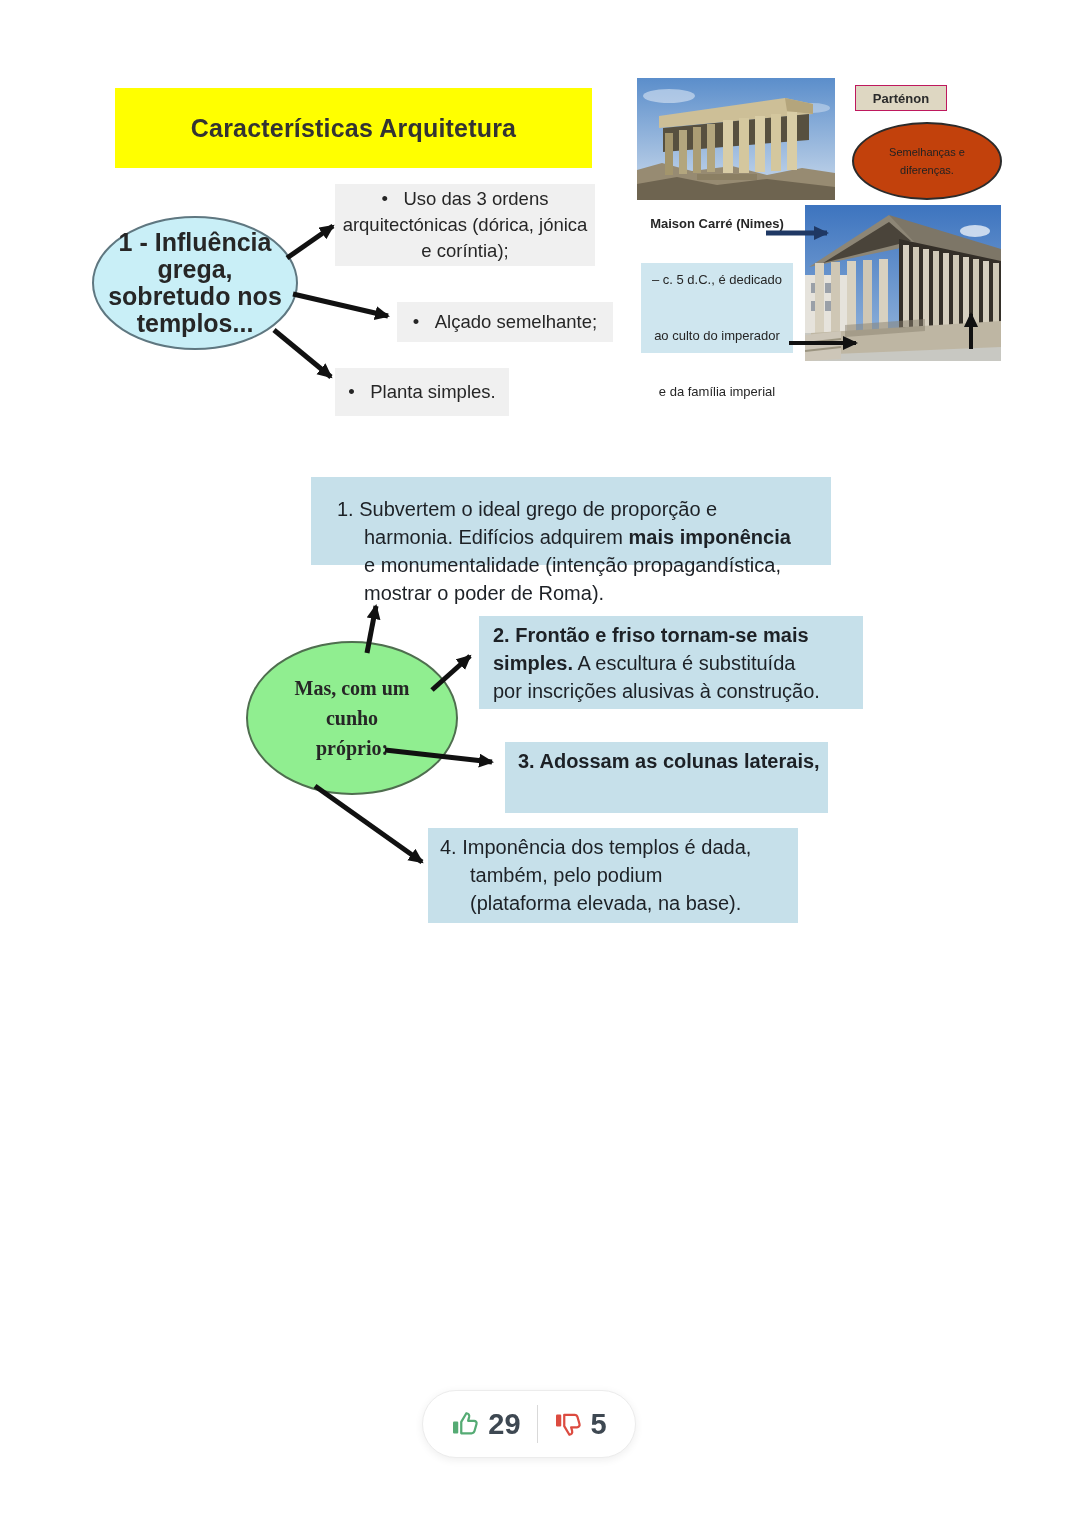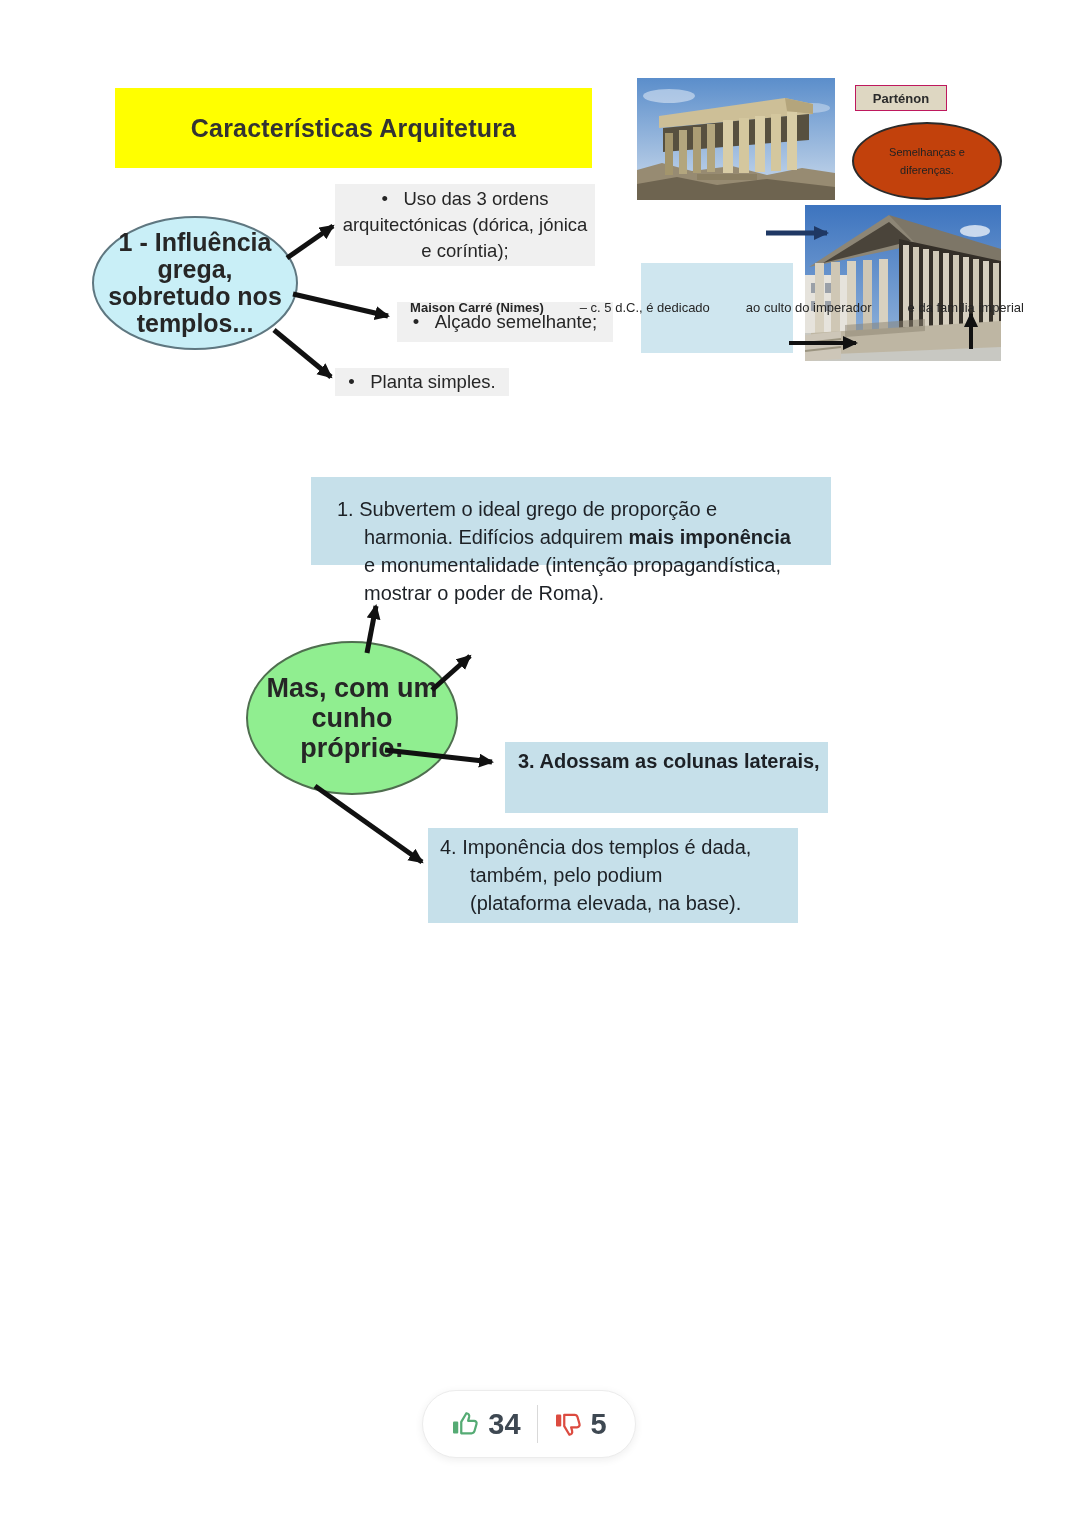--- a/index.html
+++ b/index.html
@@ -10,43 +10,43 @@
   .title-box{position:absolute;left:115px;top:88px;width:477px;height:80px;background:#ffff00;
              display:flex;align-items:center;justify-content:center;}
   .title-box span{font-size:25px;font-weight:700;color:#333;letter-spacing:.2px;}
 
   
   .ellipse{position:absolute;border-radius:50%;display:flex;flex-direction:column;
            align-items:center;justify-content:center;text-align:center;font-weight:700;}
   .node-cyan{left:92px;top:216px;width:202px;height:130px;background:#c9eff7;
              border:2px solid #5f7780;font-size:25px;line-height:27px;}
   .node-green{left:246px;top:641px;width:208px;height:150px;background:#90ee90;
-              border:2px solid #4f6e4f;font-size:27px;line-height:30px;}
+              border:2px solid #4f6e4f;font-size:20px;line-height:30px;font-family:Liberation Serif, serif;}
 
   
   .graybox{position:absolute;background:#f0f0f0;display:flex;flex-direction:column;
            align-items:center;justify-content:center;font-size:18.5px;line-height:26px;
            text-align:center;white-space:nowrap;}
   .gb1{left:335px;top:184px;width:260px;height:82px;}
   .gb2{left:397px;top:302px;width:216px;height:40px;}
-  .gb3{left:335px;top:368px;width:174px;height:28px;}
+  .gb3{left:335px;top:368px;width:174px;height:48px;}
 
   
   .photo{position:absolute;}
   .parthenon{left:637px;top:78px;width:198px;height:122px;}
   .maison{left:805px;top:205px;width:196px;height:156px;}
 
   .tan-label{position:absolute;left:855px;top:85px;width:90px;height:24px;background:#ded7c2;
              border:1px solid #be185d;display:flex;align-items:center;justify-content:center;
              font-size:13px;font-weight:700;color:#2b2b2b;}
   .oval{position:absolute;left:852px;top:122px;width:146px;height:74px;background:#c2410c;
         border:2px solid #2b2b2b;border-radius:50%;display:flex;flex-direction:column;
         align-items:center;justify-content:center;font-size:11px;line-height:18px;color:#222;}
   .caption-box{position:absolute;left:641px;top:263px;width:152px;height:90px;background:#cfe6ef;
-               display:flex;flex-direction:row;align-items:center;justify-content:center;
+               display:flex;flex-direction:column;align-items:center;justify-content:center;
                font-size:13px;line-height:20px;text-align:center;white-space:nowrap;gap:36px;}
   .caption-box .b{font-weight:700;}
 
   
   .bluebox{position:absolute;background:#c6e0ea;font-size:20px;color:#1d2126;}
   .bluebox .ln{line-height:28px;white-space:nowrap;}
   .bb1{left:311px;top:477px;width:520px;height:88px;padding:12px;box-sizing:border-box;}
   .bb1 .inner{padding:6px 8px 0 14px;}
   .bb1 .ind{padding-left:27px;}
   .bb2{left:479px;top:616px;width:384px;height:93px;box-sizing:border-box;}
@@ -195,20 +195,27 @@
       <div class="ln ind">mostrar o poder de Roma).</div>
     </div>
   </div>
 
   <div class="ellipse node-green">
     <div>Mas, com um</div>
     <div>cunho</div>
     <div>próprio:</div>
   </div>
 
+  <div class="bluebox bb2">
+    <div class="inner">
+      <div class="ln"><strong>2. Frontão e friso tornam-se mais</strong></div>
+      <div class="ln"><strong>simples.</strong><span> A escultura é substituída</span></div>
+      <div class="ln">por inscrições alusivas à construção.</div>
+    </div>
+  </div>
 
   <div class="bluebox bb3">
     <div class="inner">
       <div class="ln"><strong>3. Adossam as colunas laterais,</strong></div>
     </div>
   </div>
 
   <div class="bluebox bb4">
     <div class="inner">
       <div class="ln">4. Imponência dos templos é dada,</div>
@@ -241,21 +248,21 @@
     </g>
     <line x1="766" y1="233" x2="827" y2="233" stroke="#1f3864" stroke-width="5" marker-end="url(#mN)"></line>
   </svg>
 
   <div class="vote-pill">
     <button class="vote like">
       <svg width="30" height="30" viewBox="0 0 24 24">
         <rect x="1.6" y="10" width="4.2" height="9.6" rx="0.9" fill="currentColor"></rect>
         <path d="M8.2 19.4 V10.3 L12.3 3.4 c1.6 0.1 2.6 1.2 2.2 3 l-0.8 3 h4.7 c1.4 0 2.4 1.3 2 2.6 l-1.6 5.6 c-0.3 1-1.2 1.8-2.3 1.8 z" fill="none" stroke="currentColor" stroke-width="1.8" stroke-linejoin="round"></path>
       </svg>
-      <span class="count">34</span>
+      <span class="count">29</span>
     </button>
     <div class="vdiv"></div>
     <button class="vote dislike">
       <svg width="30" height="30" viewBox="0 0 24 24">
         <g transform="scale(1,-1) translate(0,-24)">
           <rect x="1.6" y="10" width="4.2" height="9.6" rx="0.9" fill="currentColor"></rect>
           <path d="M8.2 19.4 V10.3 L12.3 3.4 c1.6 0.1 2.6 1.2 2.2 3 l-0.8 3 h4.7 c1.4 0 2.4 1.3 2 2.6 l-1.6 5.6 c-0.3 1-1.2 1.8-2.3 1.8 z" fill="none" stroke="currentColor" stroke-width="1.8" stroke-linejoin="round"></path>
         </g>
       </svg>
       <span class="count">5</span>

